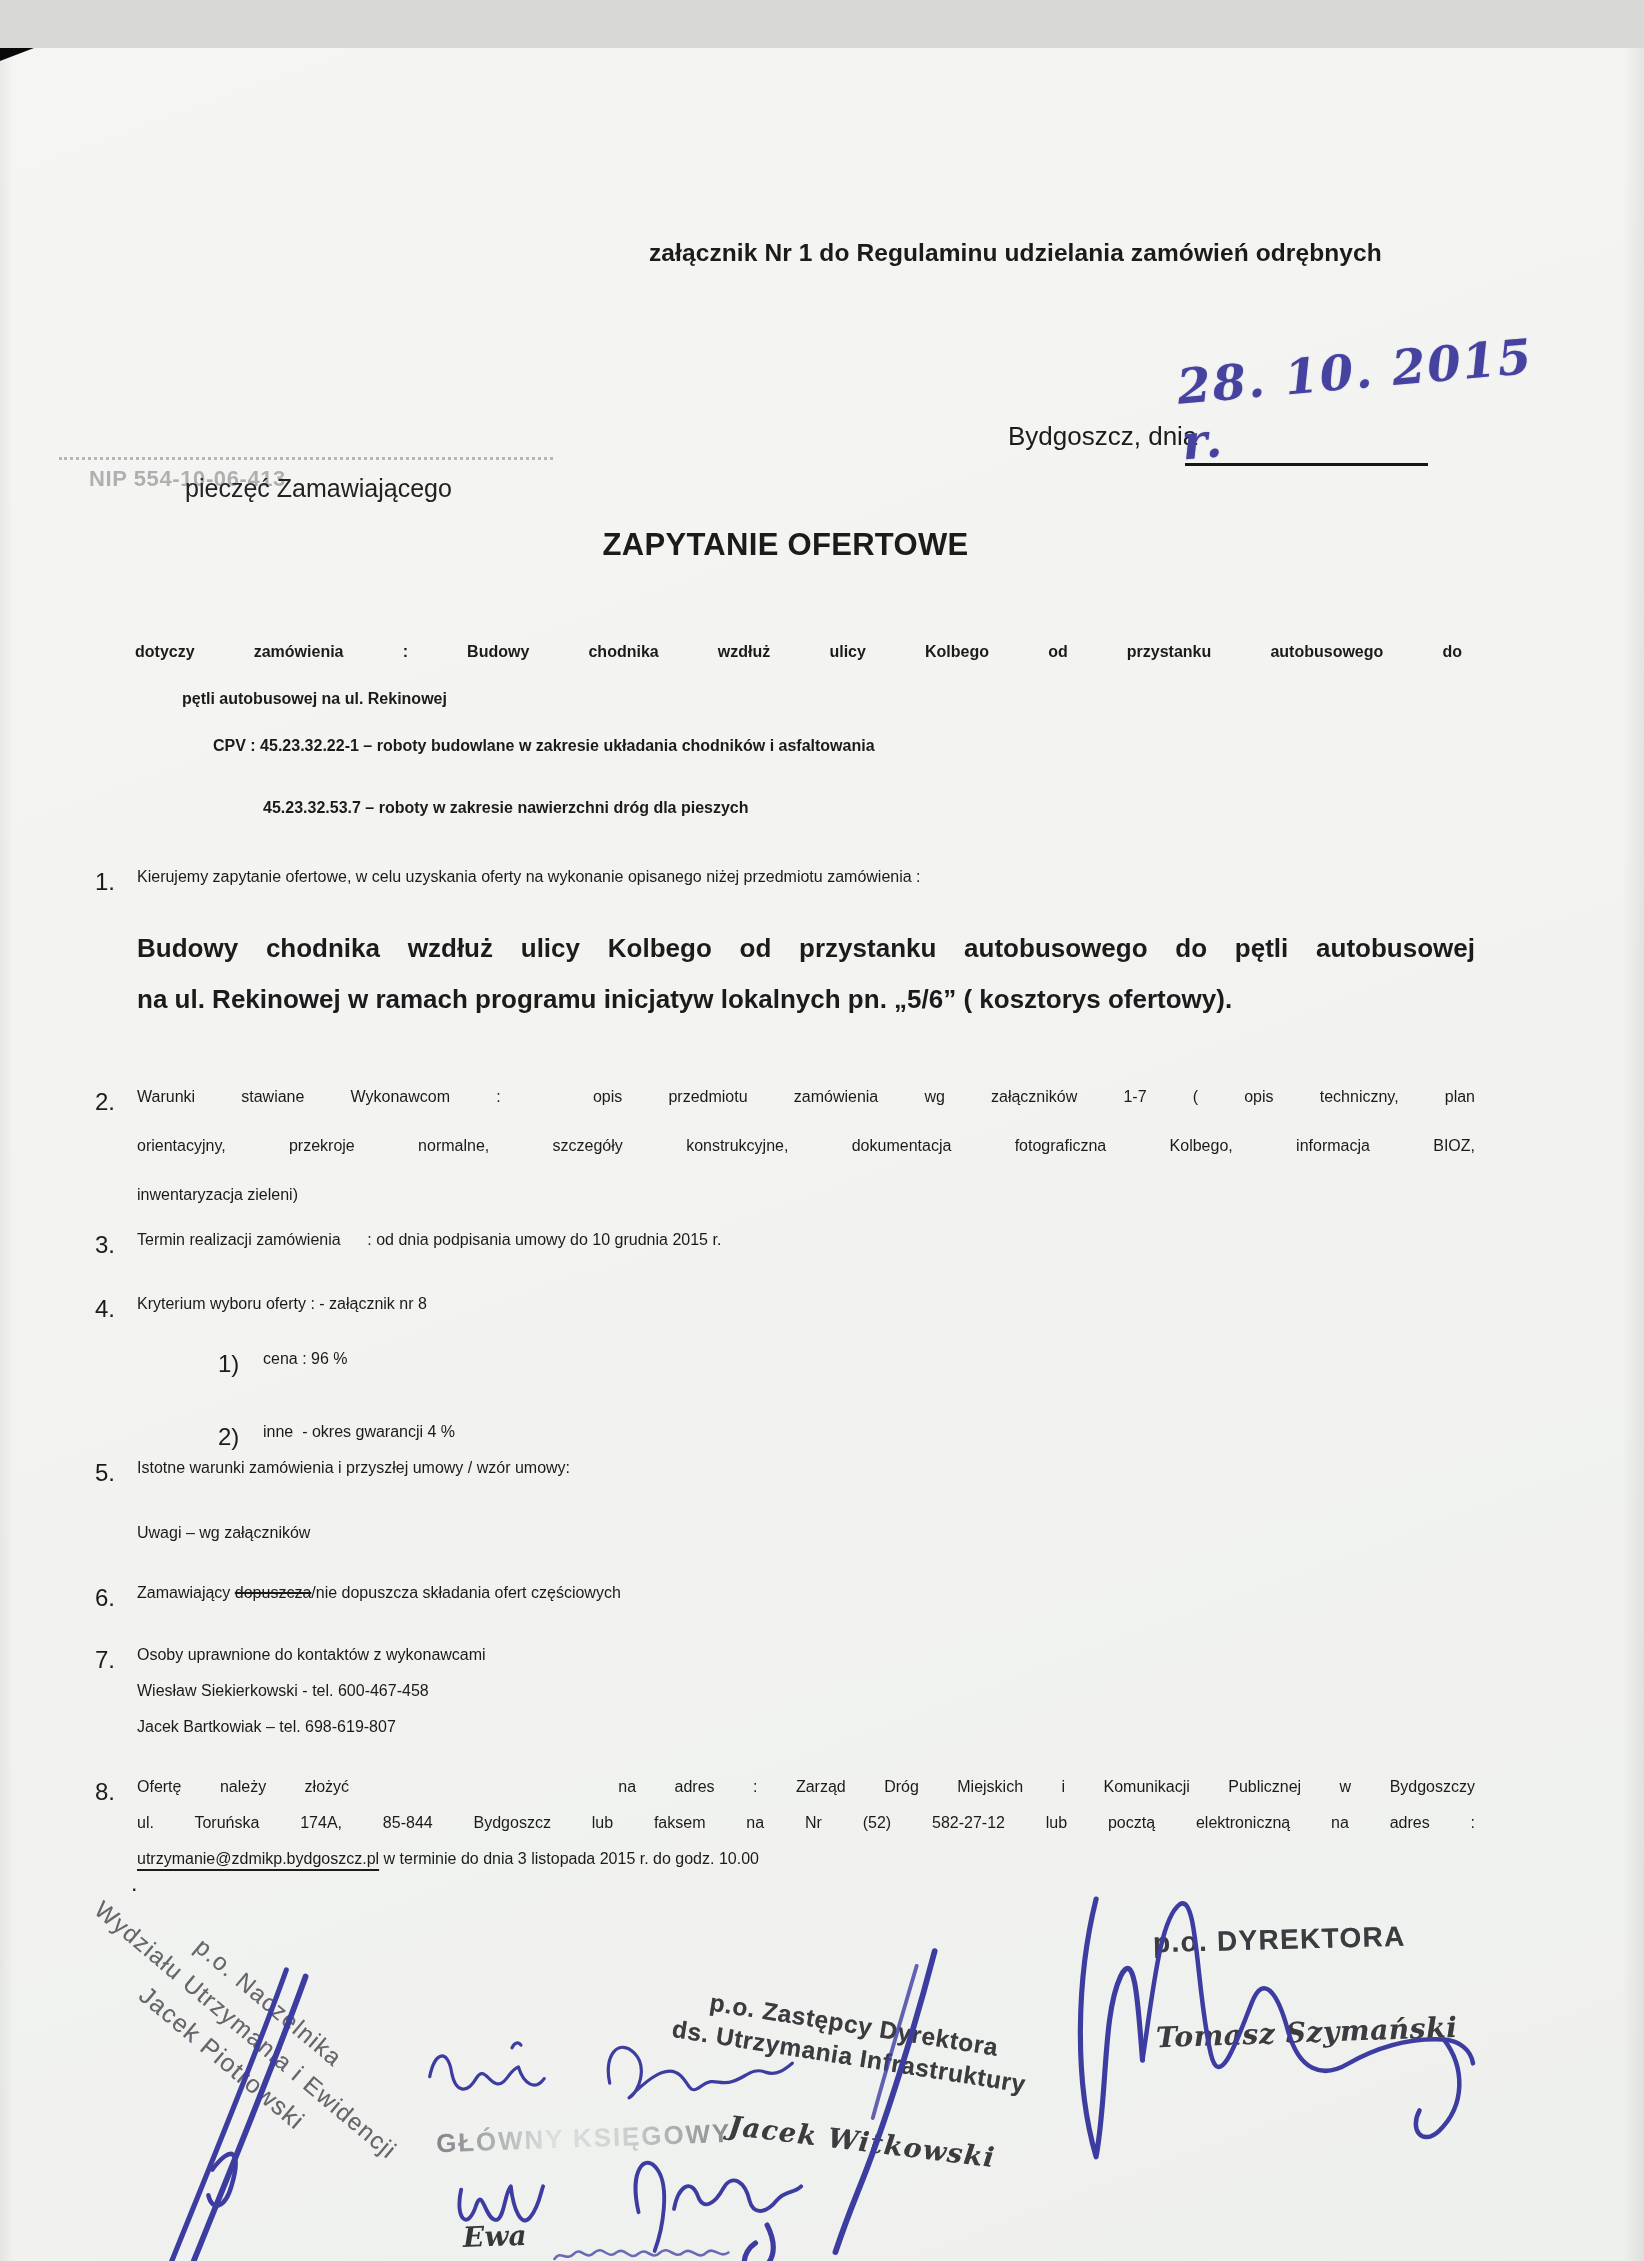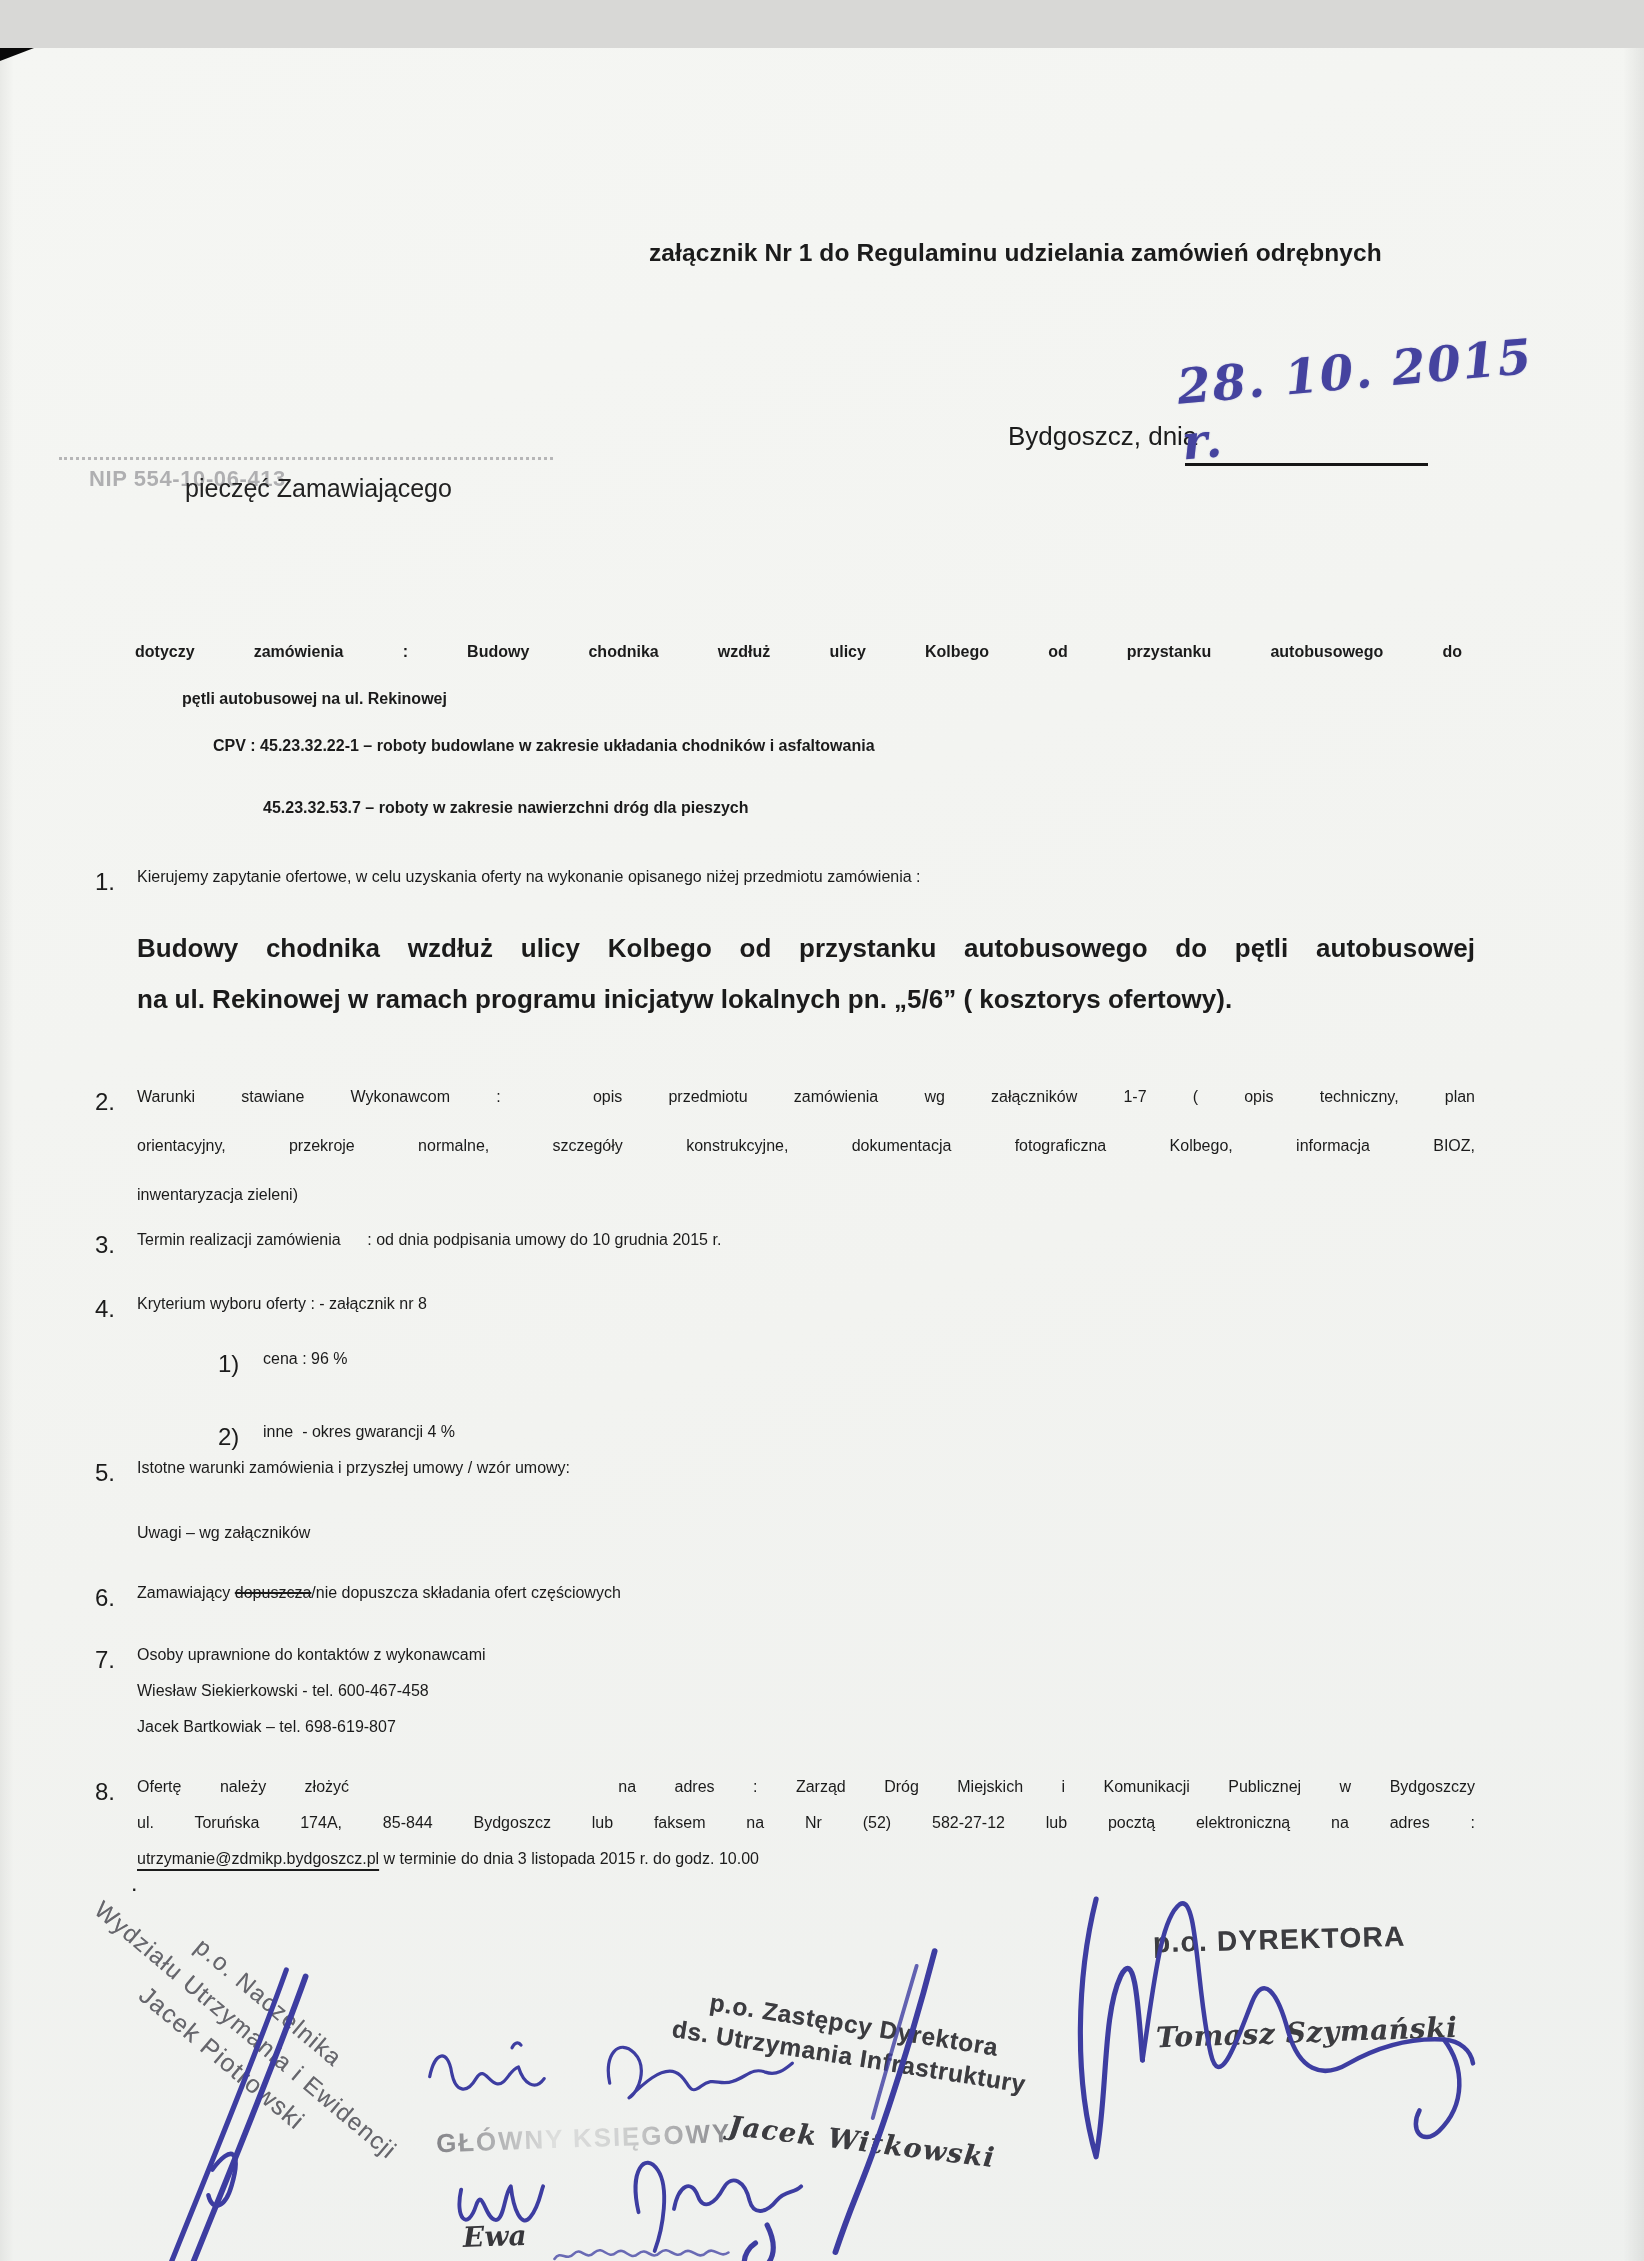--- a/index.html
+++ b/index.html
@@ -92,20 +92,21 @@
   <div class="att-note">załącznik Nr 1 do Regulaminu udzielania zamówień odrębnych</div>
 
   <div class="dotted-line"></div>
   <div class="stamp-nip">NIP 554-10-06-413</div>
   <div class="stamp-caption">pieczęć Zamawiającego</div>
 
   <div class="date-label">Bydgoszcz, dnia</div>
   <div class="date-underline"></div>
   <div class="date-hw handwriting">28. 10. 2015 r.</div>
 
+  <div class="title">ZAPYTANIE OFERTOWE</div>
 
   <div class="line b jfull" style="left:135px;top:595px;width:1327px;">dotyczy zamówienia : Budowy chodnika wzdłuż ulicy Kolbego od przystanku autobusowego do</div>
   <div class="line b" style="left:182px;top:642px;">pętli autobusowej na ul. Rekinowej</div>
   <div class="line b" style="left:213px;top:689px;">CPV : 45.23.32.22-1 – roboty budowlane w zakresie układania chodników i asfaltowania</div>
   <div class="line b" style="left:263px;top:751px;">45.23.32.53.7 – roboty w zakresie nawierzchni dróg dla pieszych</div>
 
   <div class="num" style="top:820px;">1.</div>
   <div class="line" style="left:137px;top:820px;width:1338px;">Kierujemy zapytanie ofertowe, w celu uzyskania oferty na wykonanie opisanego niżej przedmiotu zamówienia :</div>
   <div class="line b jfull" style="left:137px;top:885px;width:1338px;font-size:26px;">Budowy chodnika wzdłuż ulicy Kolbego od przystanku autobusowego do pętli autobusowej</div>
   <div class="line b" style="left:137px;top:936px;font-size:26px;">na ul. Rekinowej w ramach programu inicjatyw lokalnych pn. „5/6” ( kosztorys ofertowy).</div>

